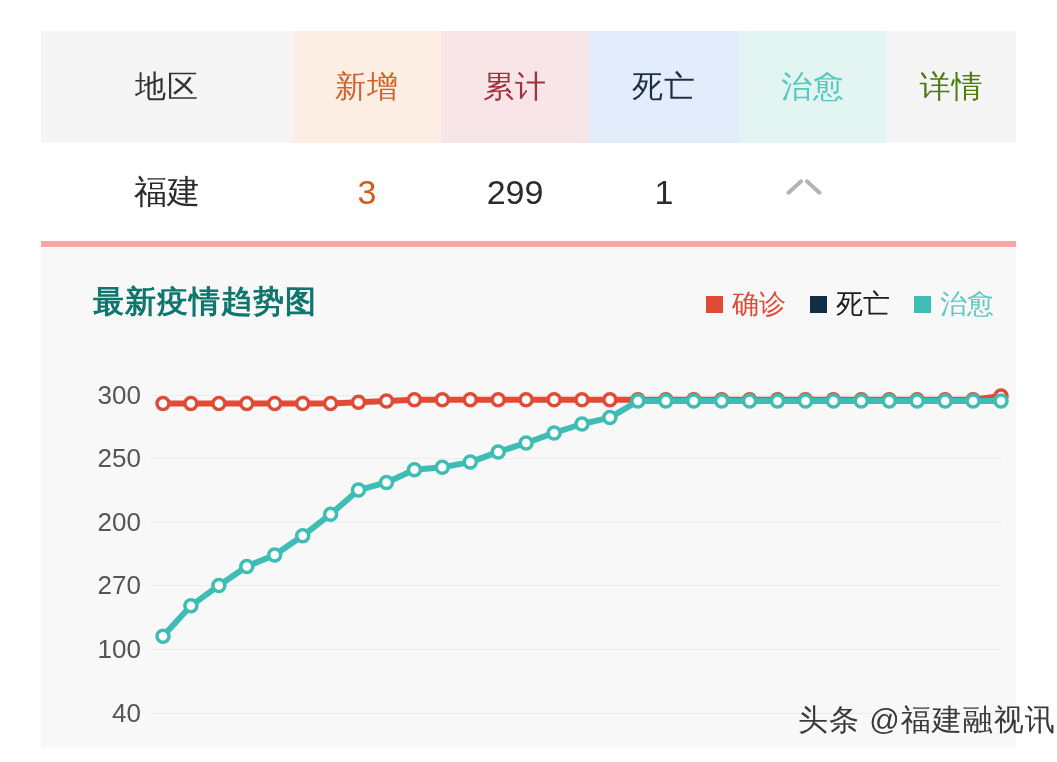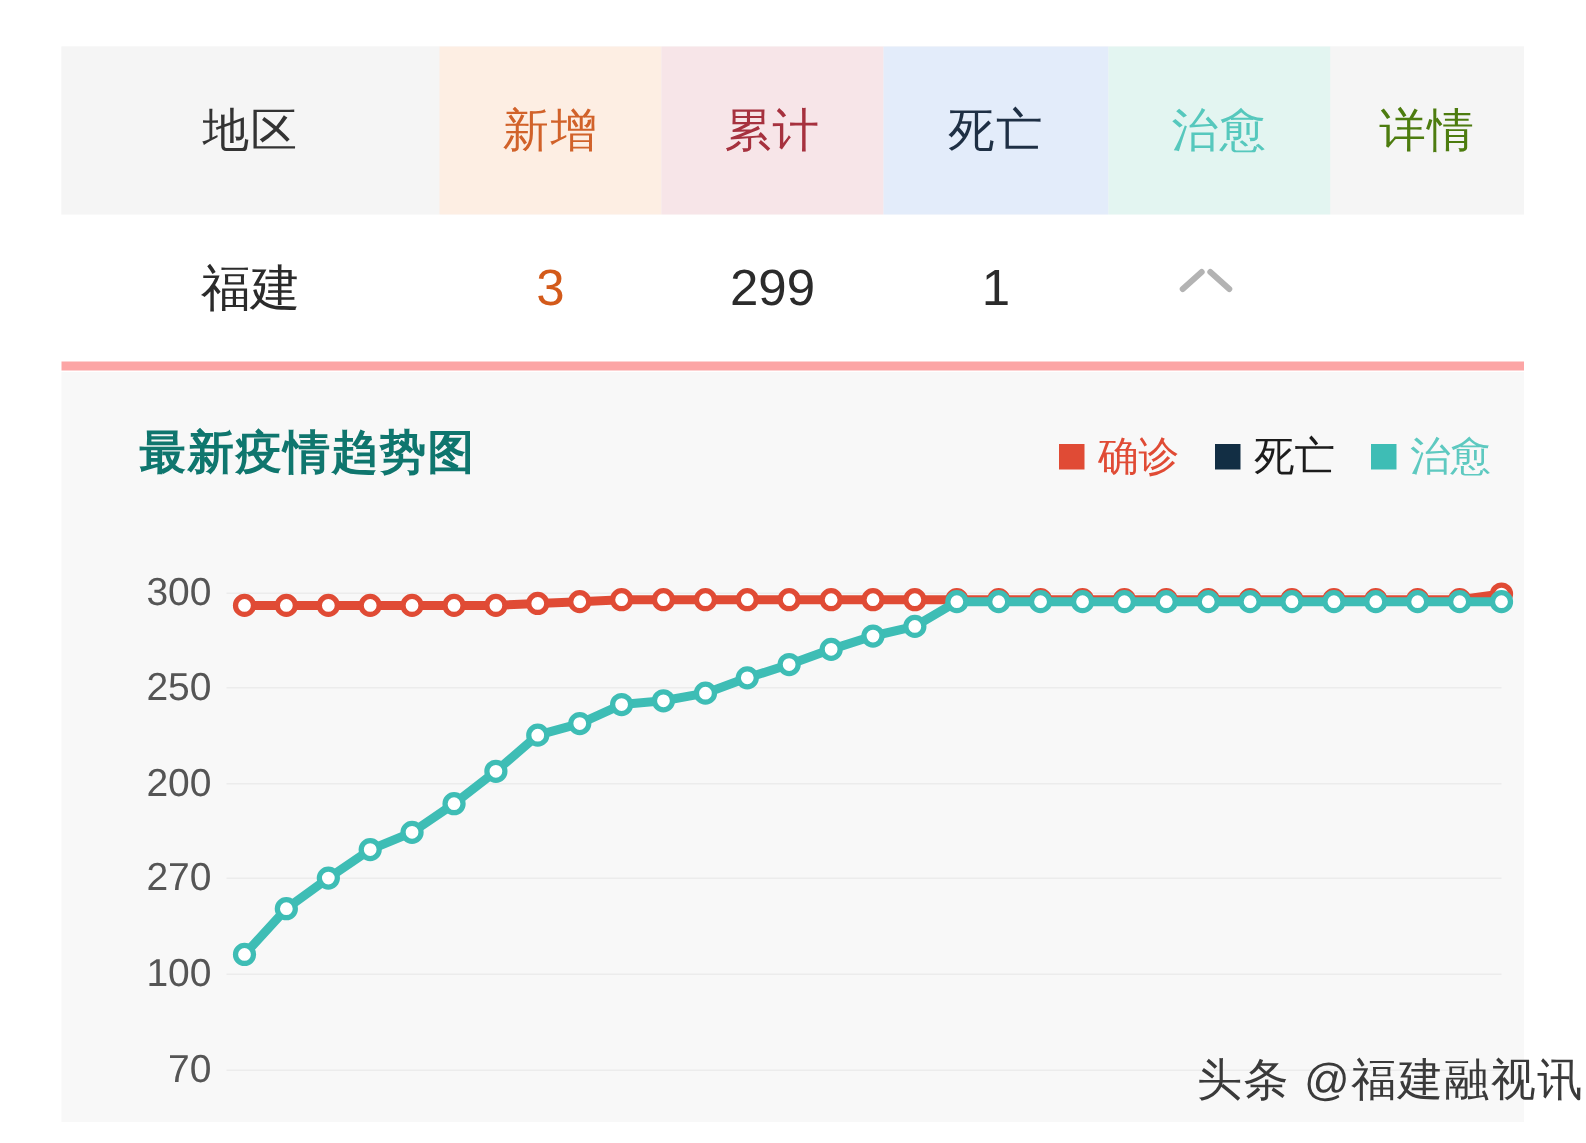--- a/index.html
+++ b/index.html
@@ -237,21 +237,21 @@
       </div>
     </div>
 
     <div class="plot">
       <div class="ytick-wrap" id="yaxis">
           <div class="ytick" style="top: 54.7143px;">300</div>
           <div class="ytick" style="top: 118.286px;">250</div>
           <div class="ytick" style="top: 181.857px;">200</div>
           <div class="ytick" style="top: 245.429px;">270</div>
           <div class="ytick" style="top: 309px;">100</div>
-          <div class="ytick" style="top: 372.571px;">70</div>
+          <div class="ytick" style="top: 372.571px;">40</div>
         </div>
       <div id="gridlines">
           <div class="gridline" style="top: 55px;"></div>
           <div class="gridline" style="top: 118px;"></div>
           <div class="gridline" style="top: 182px;"></div>
           <div class="gridline" style="top: 245px;"></div>
           <div class="gridline" style="top: 309px;"></div>
           <div class="gridline" style="top: 373px;"></div>
         </div>
       <svg id="svg-chart" width="975" height="408">

